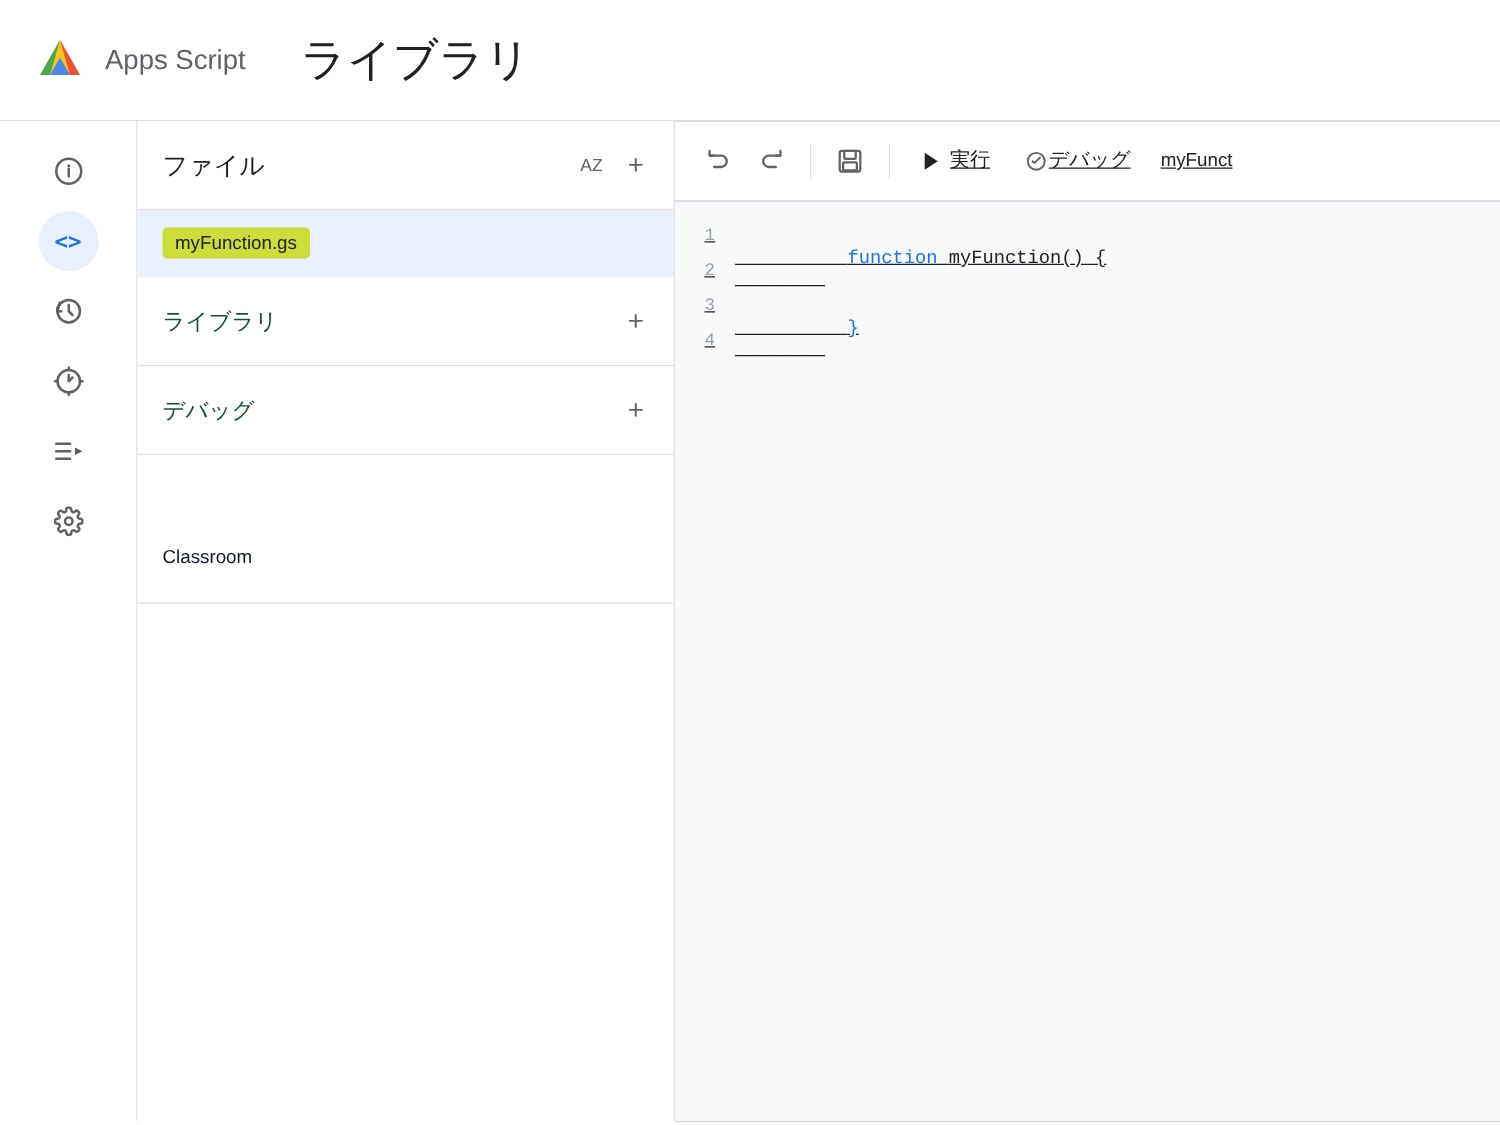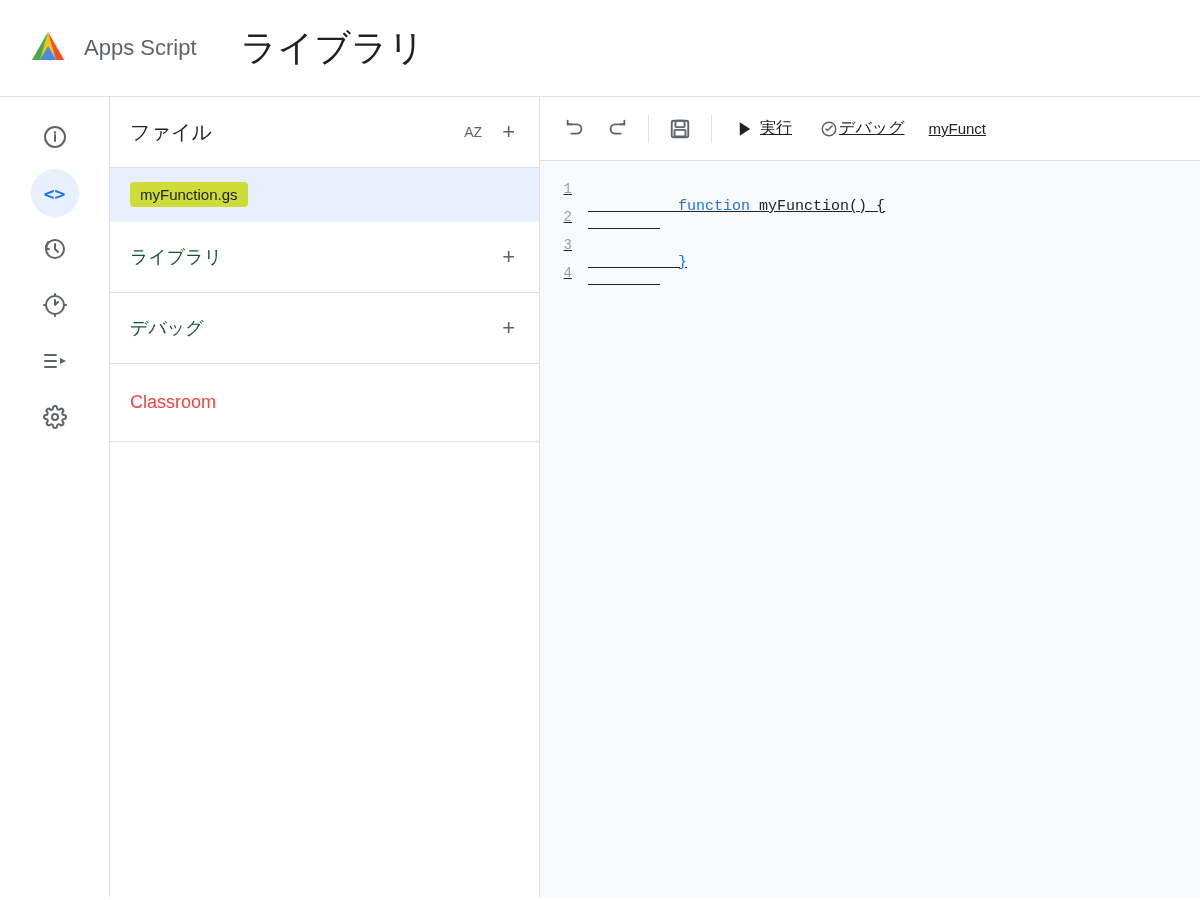--- a/index.html
+++ b/index.html
@@ -145,23 +145,24 @@
     .section-label {
       font-size: 18px;
       color: #14532d;
       font-weight: 400;
     }
     .services-section {
       padding: 20px;
       border-bottom: 1px solid #e0e0e0;
     }
     .services-item {
-      font-size: 18px;
-      color: #ef4444;
+      font-size: 15px;
+      color: #0f172a;
       padding: 8px 0;
+      margin-top: 45px;
     }
 
     
     .code-editor {
       flex: 1;
       background: #4c1d95;
       display: flex;
       flex-direction: column;
       text-decoration: underline;
     }

